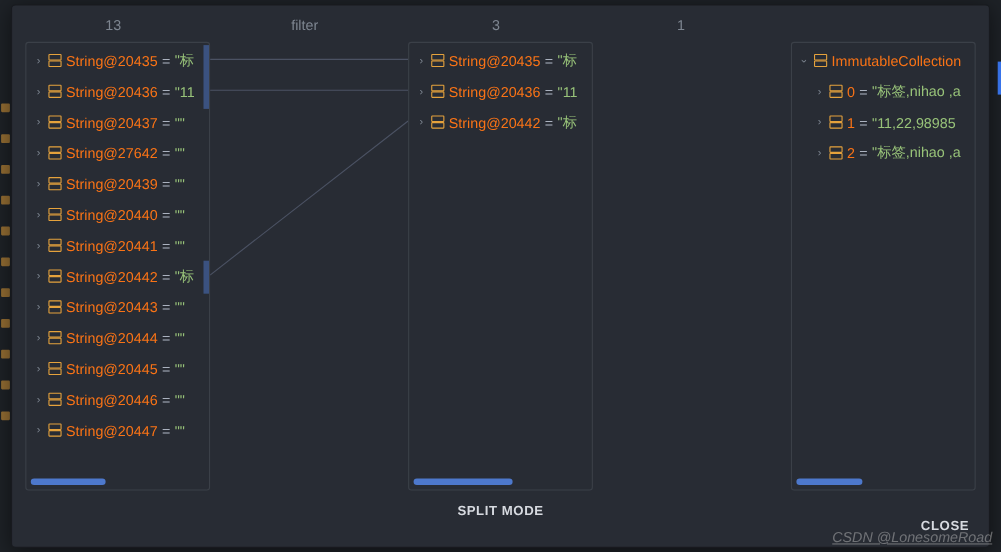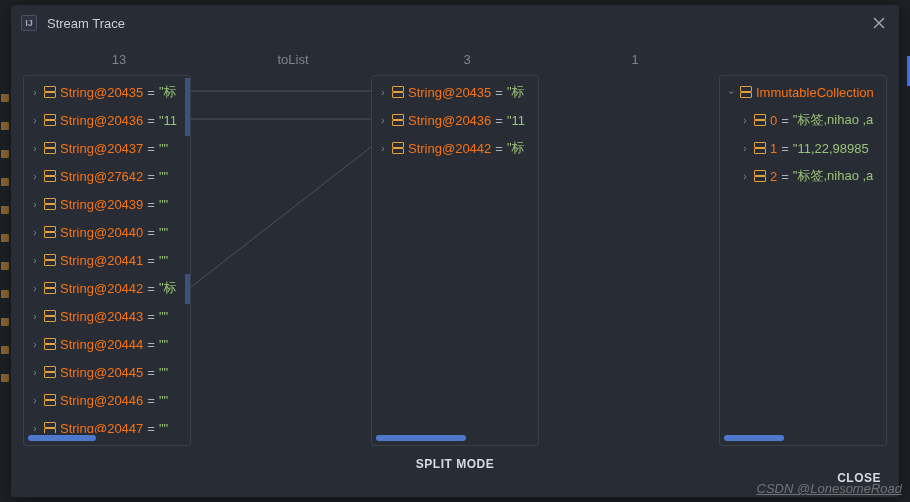--- a/index.html
+++ b/index.html
@@ -41,21 +41,21 @@
     .close-x {
       margin-left: auto;
       width: 20px; height: 20px;
       display: flex; align-items: center; justify-content: center;
       color: #9da5b4;
       cursor: pointer;
       font-size: 14px;
     }
     .headers {
       display: flex;
-      padding: 6px 12px 4px 24px;
+      padding: 6px 12px 4px 8px;
     }
     .header-cell {
       text-align: center;
       color: #7d8590;
       font-size: 13px;
       padding: 4px 0;
     }
     .h1 { width: 168px; }
     .hop1 { width: 180px; }
     .h2 { width: 168px; }
@@ -198,34 +198,24 @@
     <div class="gicon"></div>
     <div class="gicon"></div>
   <div class="gicon"></div>
     <div class="gicon"></div>
     <div class="gicon"></div>
 </div>
 <div class="bg-accent"></div>
 
 <div class="dialog">
 
-  <div class="titlebar">
-    <div class="logo">IJ</div>
-    <div class="title">Stream Trace</div>
-    <div class="close-x">
-      <svg width="12" height="12" viewBox="0 0 12 12">
-          <line x1="1" y1="1" x2="11" y2="11" stroke="currentColor" stroke-width="1.5"></line>
-          <line x1="11" y1="1" x2="1" y2="11" stroke="currentColor" stroke-width="1.5"></line>
-        </svg>
-    </div>
-  </div>
 
   <div class="headers">
     <div class="header-cell h1">13</div>
-    <div class="header-cell hop1">toList</div>
+    <div class="header-cell hop1">filter</div>
     <div class="header-cell h2">3</div>
     <div class="header-cell h3">1</div>
   </div>
 
   <div class="columns">
 
     <div class="col">
       <div class="selmark" style="top:2px;height:58px;"></div>
       <div class="selmark" style="top:198px;height:30px;"></div>
       <div class="col-body" id="col1-body">

